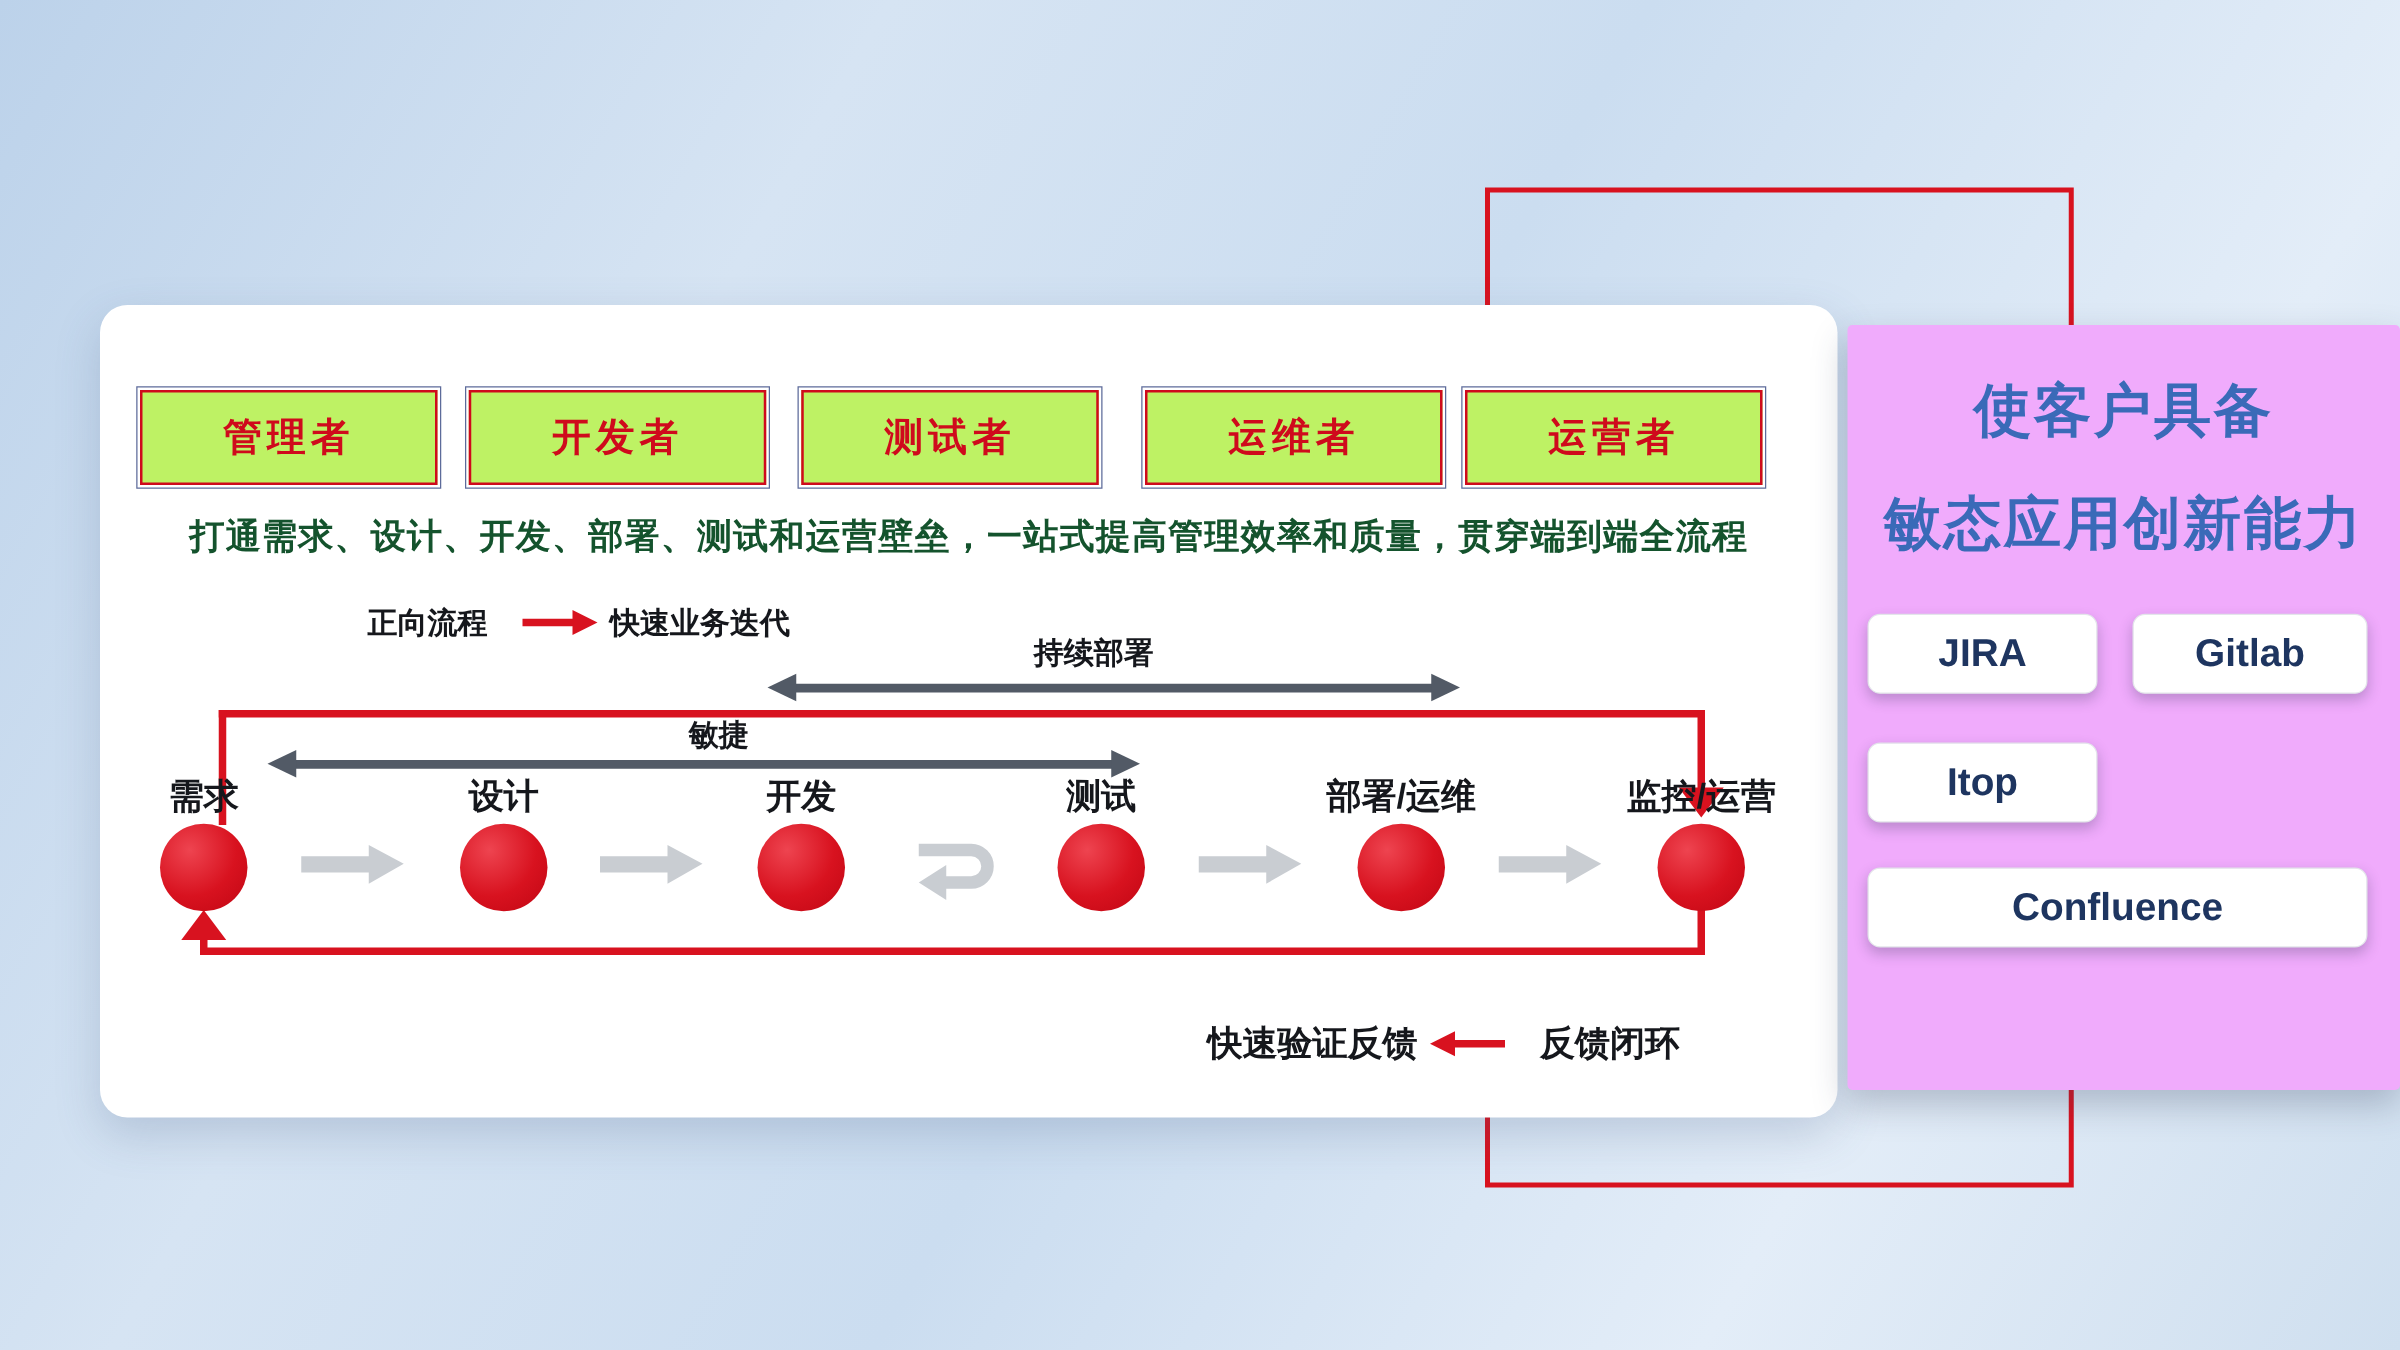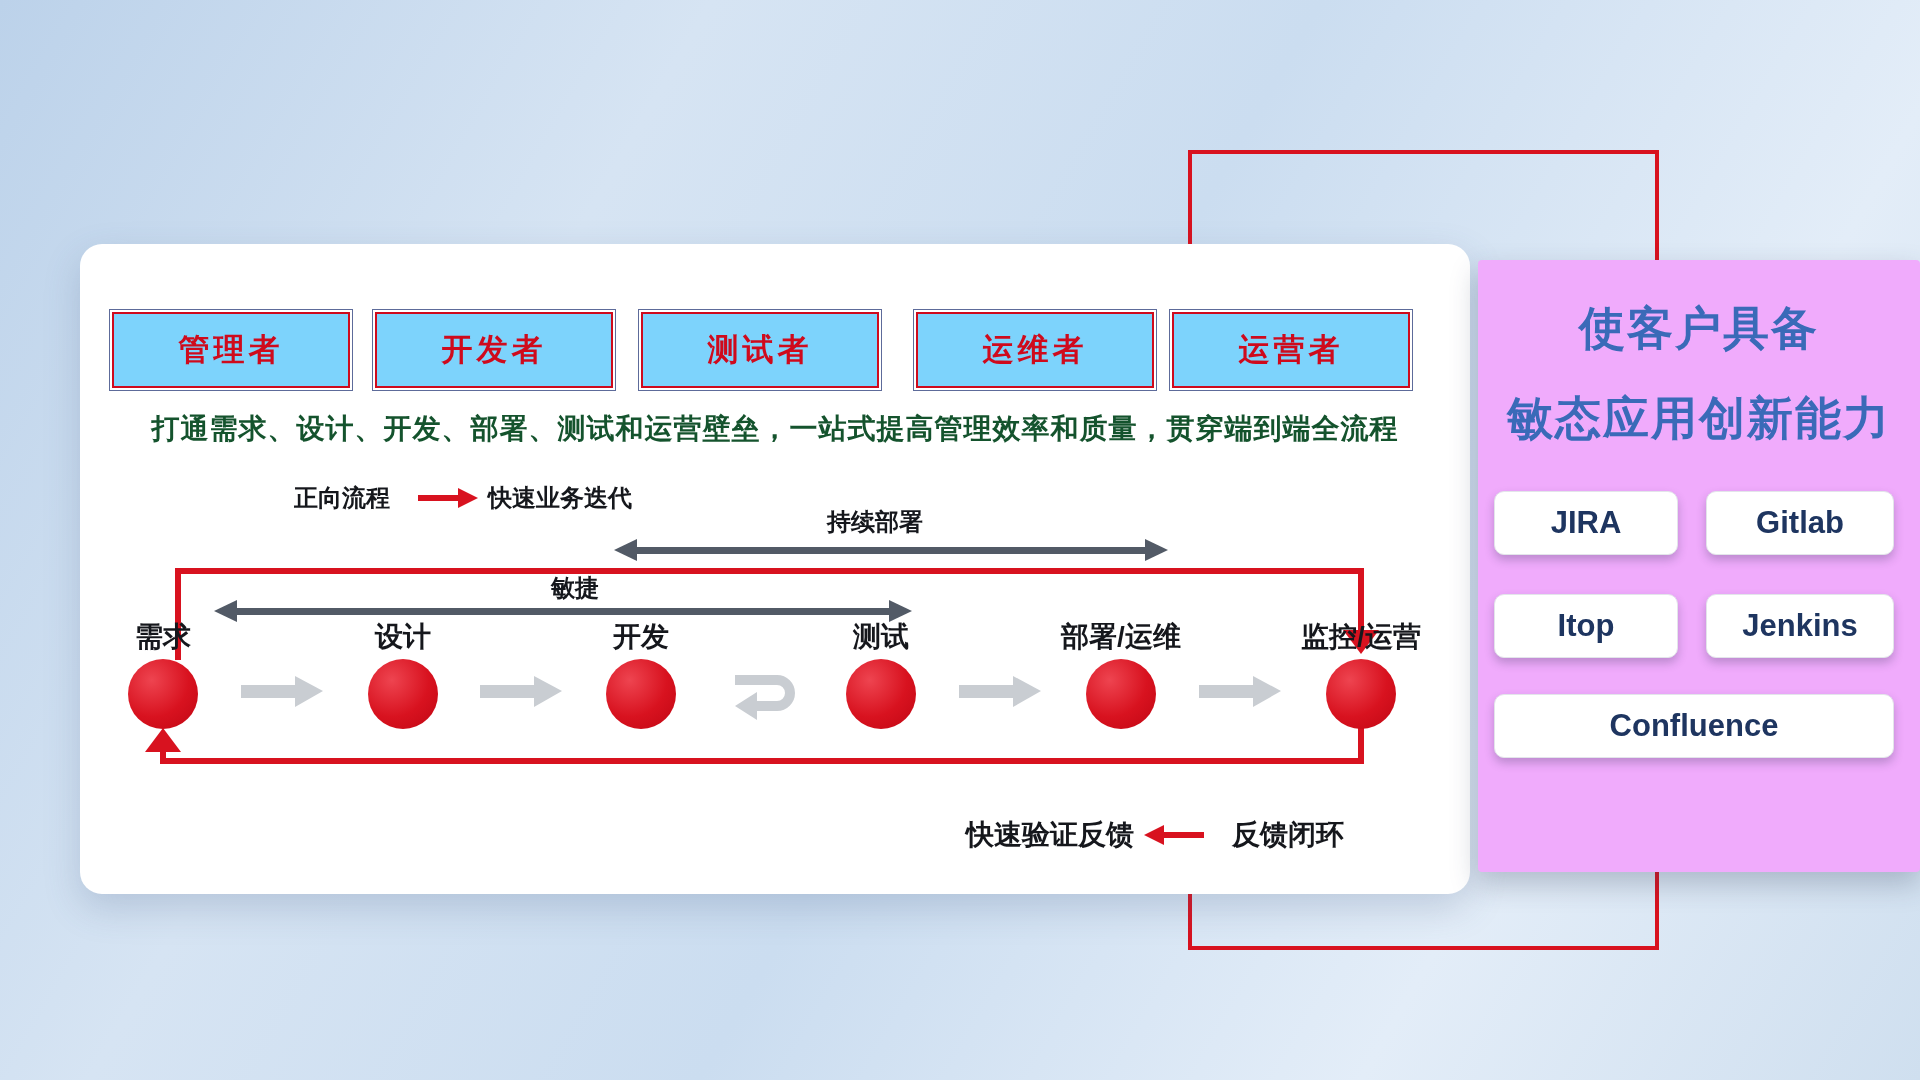--- a/index.html
+++ b/index.html
@@ -18,21 +18,21 @@
 
   
   .main-panel {
     position:absolute; left:80px; top:244px; width:1390px; height:650px;
     background:#ffffff; border-radius:22px;
     box-shadow:0 14px 36px rgba(70,90,130,.22); z-index:2;
   }
 
   
   .role-box {
-    position:absolute; top:68px; width:238px; height:76px; background:#7dd3fc;
+    position:absolute; top:68px; width:238px; height:76px; background:#bef264;
     border:2px solid #cf0a1c; outline:1px solid #5d6b9a; outline-offset:2px;
     display:flex; align-items:center; justify-content:center;
     color:#cf0a1c; font-size:31px; font-weight:bold; letter-spacing:4px;
   }
   .r0{left:32px} .r1{left:295px} .r2{left:561px} .r3{left:836px} .r4{left:1092px}
 
   .subtitle {
     position:absolute; left:0; top:166px; width:100%; text-align:center;
     font-size:28px; font-weight:bold; color:#14532d; letter-spacing:1px;
   }
@@ -207,19 +207,16 @@
 
   <div class="tool tool-jira">
       <span>JIRA</span>
     </div>
   <div class="tool tool-gitlab">
       <span>Gitlab</span>
     </div>
   <div class="tool tool-itop">
       <span>Itop</span>
     </div>
-  <div class="tool tool-jenkins">
-      <span>Jenkins</span>
-    </div>
   <div class="tool tool-confluence">
       <span>Confluence</span>
     </div>
 </div>
 
 </body></html>

